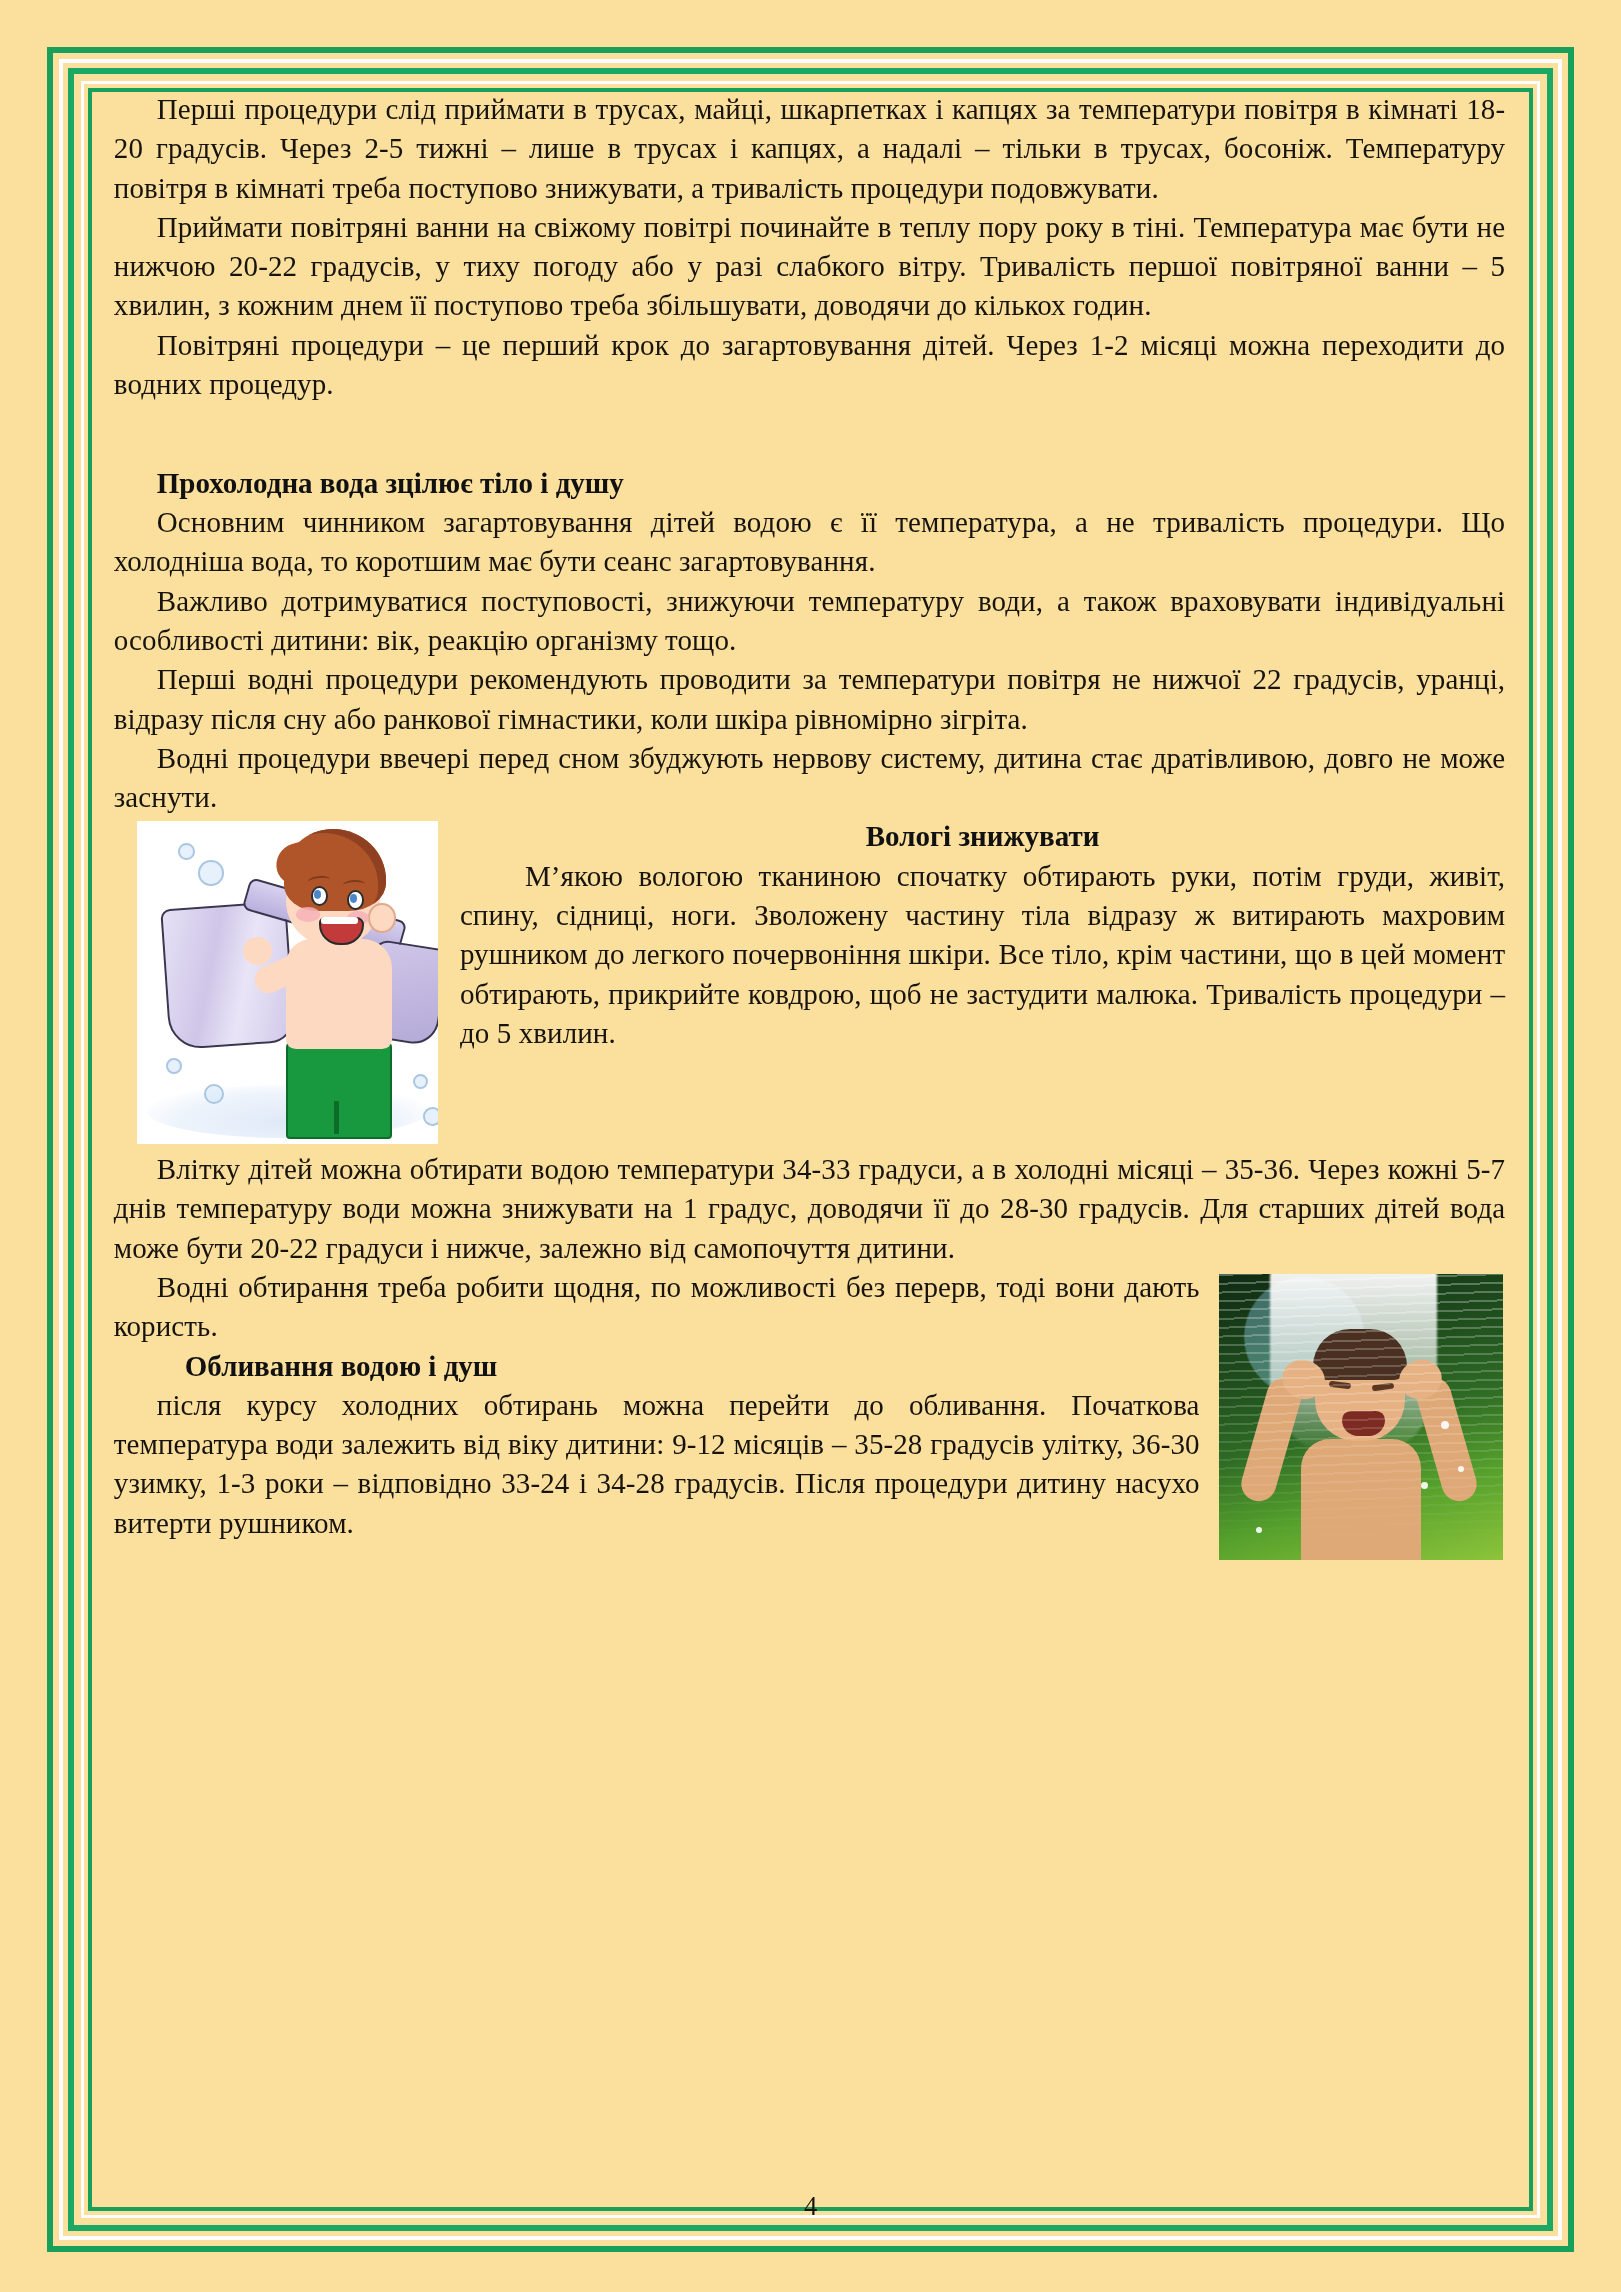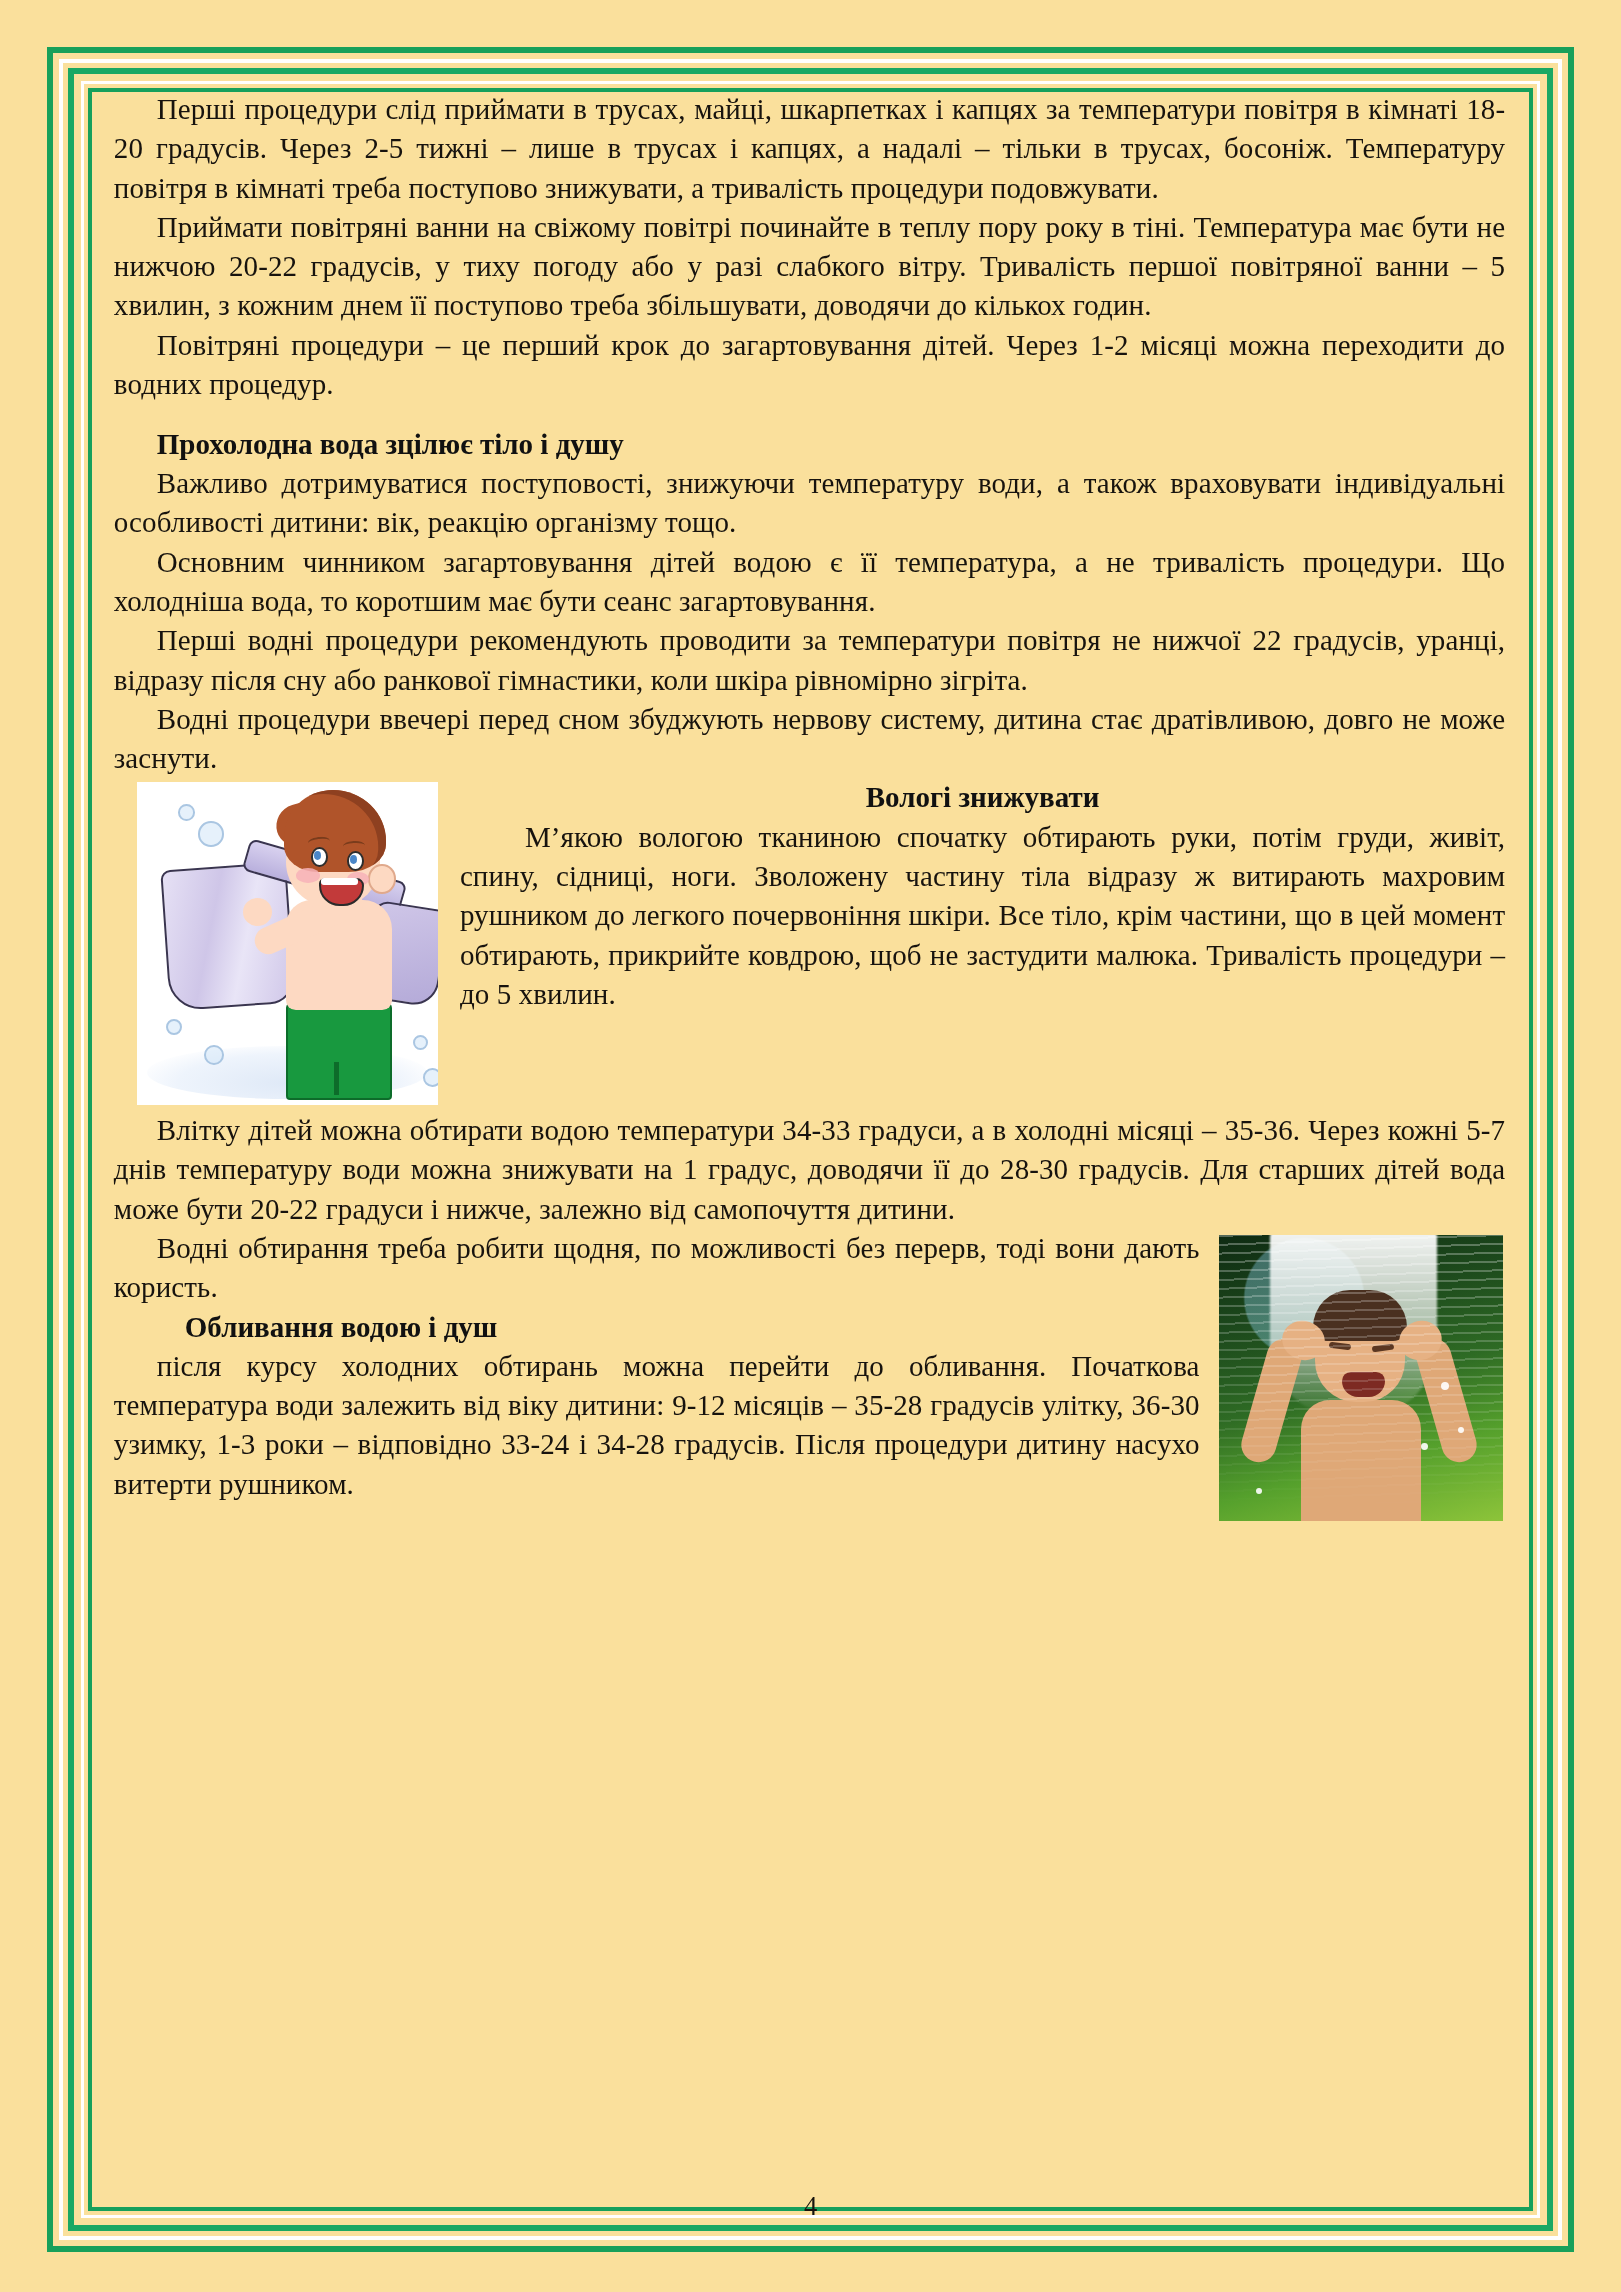--- a/index.html
+++ b/index.html
@@ -84,21 +84,21 @@
   .body-text.indent { text-indent: 43px; }
   .body-text.indent-big { text-indent: 65px; }
 
   .sec-head {
     font-size: 29px;
     font-weight: bold;
     color: #111;
     margin: 0;
     line-height: 1.355;
   }
-  .sec-head.ind1 { text-indent: 43px; }
+  .sec-head.ind1 { text-indent: 43px; margin-top: 39px; }
   .sec-head.ind2 { text-indent: 71px; }
   .sec-head.centered { text-align: center; text-indent: 0; }
 
   .gap-sm { height: 20.6px; }
 
   
   .fig-boy-towel {
     float: left;
     width: 301px;
     height: 323px;
@@ -306,22 +306,22 @@
 
 <div class="page">
 
   <p class="body-text indent">Перші процедури слід приймати в трусах, майці, шкарпетках і капцях за температури повітря в кімнаті 18-20 градусів. Через 2-5 тижні – лише в трусах і капцях, а надалі – тільки в трусах, босоніж. Температуру повітря в кімнаті треба поступово знижувати, а тривалість процедури подовжувати.</p>
   <p class="body-text indent">Приймати повітряні ванни на свіжому повітрі починайте в теплу пору року в тіні. Температура має бути не нижчою 20-22 градусів, у тиху погоду або у разі слабкого вітру. Тривалість першої повітряної ванни – 5 хвилин, з кожним днем її поступово треба збільшувати, доводячи до кількох годин.</p>
   <p class="body-text indent">Повітряні процедури – це перший крок до загартовування дітей. Через 1-2 місяці можна переходити до водних процедур.</p>
 
   <div class="gap-sm"></div>
 
   <p class="sec-head ind1">Прохолодна вода зцілює тіло і душу</p>
+  <p class="body-text indent">Основним чинником загартовування дітей водою є її температура, а не тривалість процедури. Що холодніша вода, то коротшим має бути сеанс загартовування.</p>
   <p class="body-text indent">Важливо дотримуватися поступовості, знижуючи температуру води, а також враховувати індивідуальні особливості дитини: вік, реакцію організму тощо.</p>
-  <p class="body-text indent">Основним чинником загартовування дітей водою є її температура, а не тривалість процедури. Що холодніша вода, то коротшим має бути сеанс загартовування.</p>
   <p class="body-text indent">Перші водні процедури рекомендують проводити за температури повітря не нижчої 22 градусів, уранці, відразу після сну або ранкової гімнастики, коли шкіра рівномірно зігріта.</p>
   <p class="body-text indent">Водні процедури ввечері перед сном збуджують нервову систему, дитина стає дратівливою, довго не може заснути.</p>
 
   <div class="clearfix">
 
     <div class="fig-boy-towel">
       <div class="bt-bg"></div>
       <div class="bt-floor"></div>
 
       <div class="bubble" style="left:41px;top:21.6px;width:12.7px;height:12.7px;"></div>

